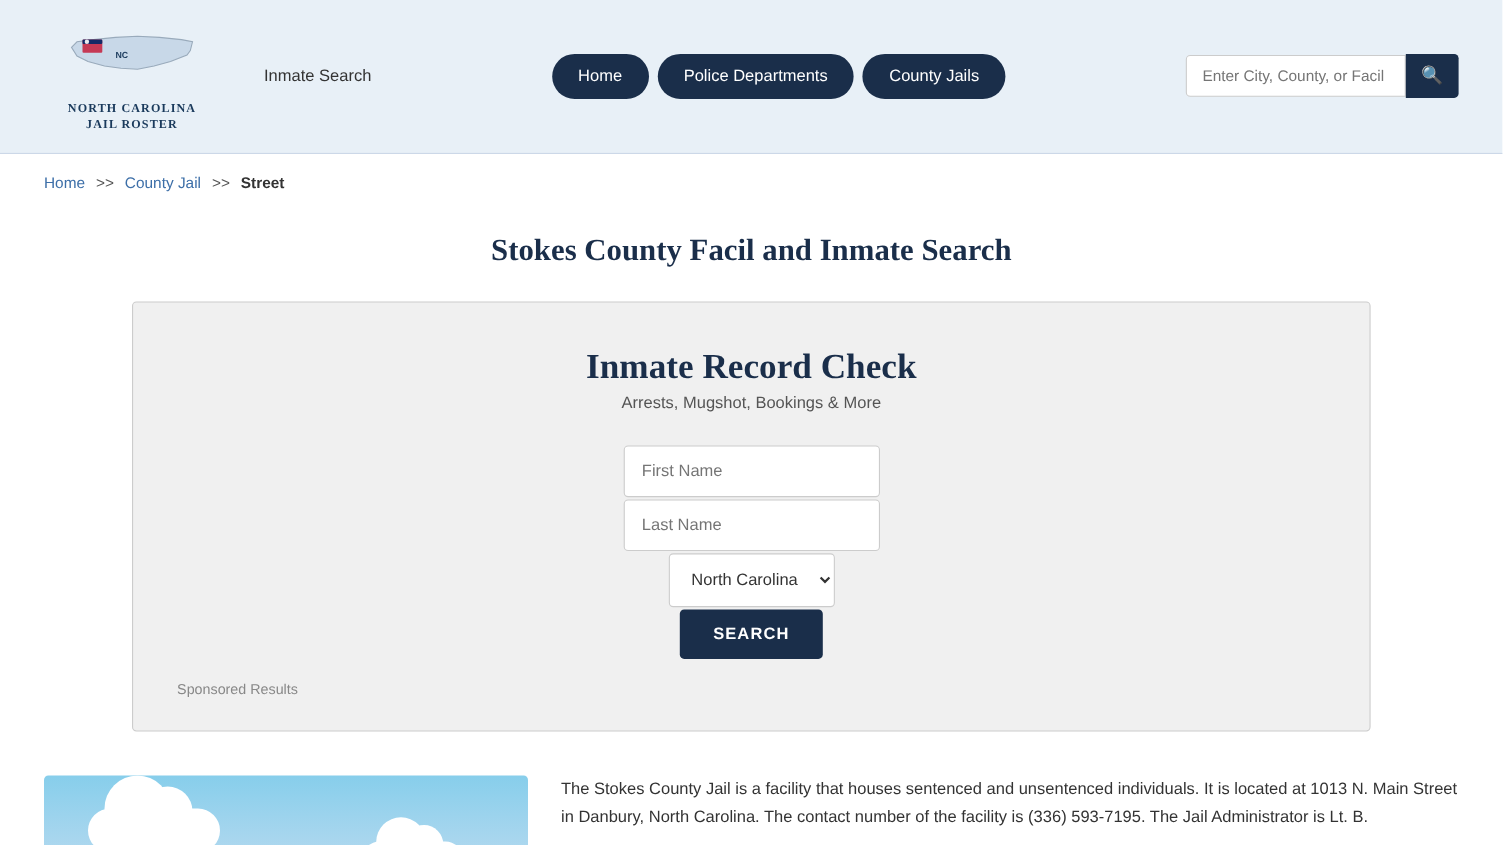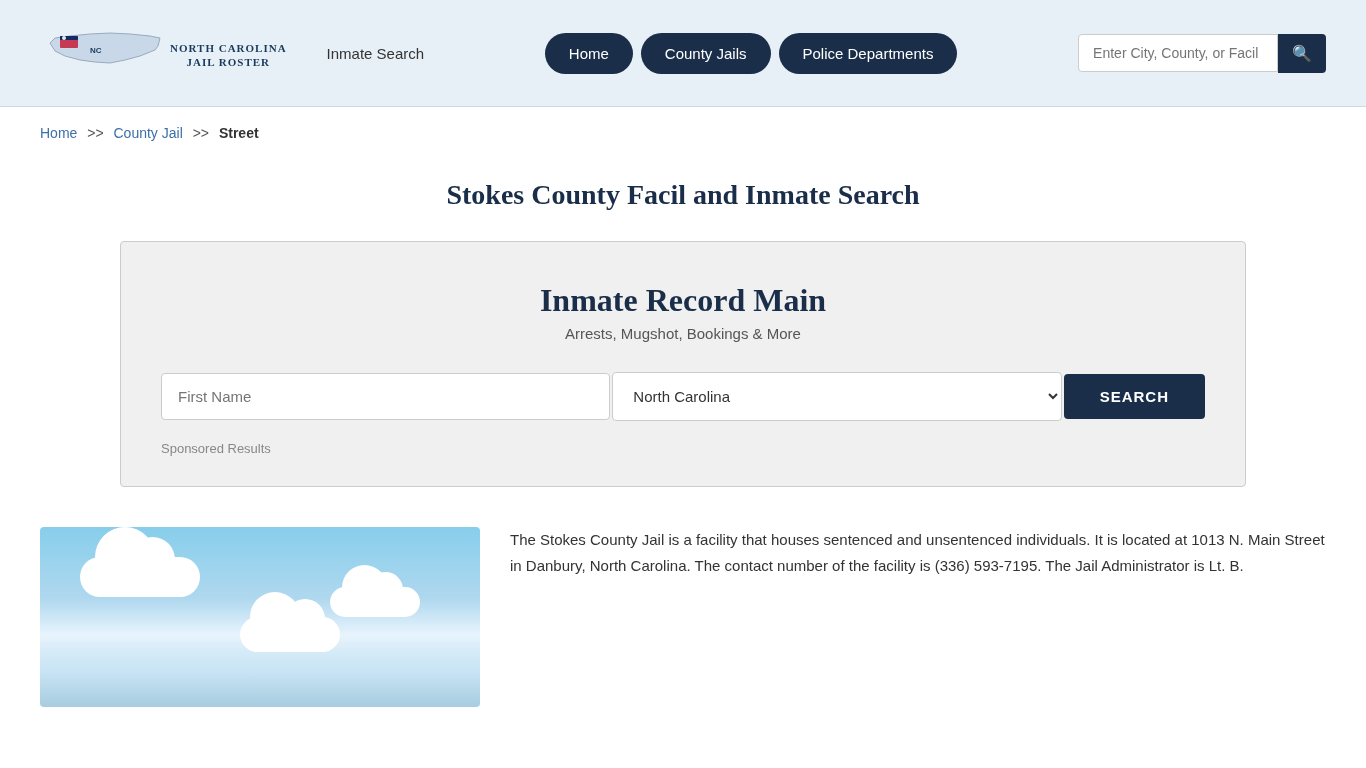--- a/index.html
+++ b/index.html
@@ -9,21 +9,21 @@
     .header {
       background: #e8f0f7;
       padding: 18px 40px;
       display: flex;
       align-items: center;
       gap: 30px;
       border-bottom: 1px solid #ccd8e8;
     }
     .logo-area {
       display: flex;
-      flex-direction: row;
+      flex-direction: column;
       align-items: center;
       min-width: 160px;
     }
     .logo-img {
       width: 130px;
       height: 70px;
       position: relative;
     }
     .logo-text {
       font-size: 11px;
@@ -136,20 +136,21 @@
       font-size: 15px;
       color: #555;
       margin-bottom: 30px;
       font-family: Arial, sans-serif;
     }
     .search-form-row {
       display: flex;
       gap: 2px;
       align-items: center;
       margin-bottom: 20px;
+      flex-direction: column;
     }
     .search-form-row input[type="text"] {
       flex: 1;
       padding: 14px 16px;
       border: 1px solid #ccc;
       border-radius: 4px;
       font-size: 15px;
       font-family: Arial, sans-serif;
       color: #999;
       background: #fff;
@@ -162,21 +163,21 @@
       font-size: 15px;
       font-family: Arial, sans-serif;
       color: #333;
       background: #fff;
       appearance: auto;
     }
     .search-form-btn {
       background: #1a2e4a;
       color: #fff;
       border: none;
-      padding: 14px 36px;
+      padding: 14px 24px;
       font-size: 15px;
       font-weight: bold;
       letter-spacing: 1px;
       cursor: pointer;
       border-radius: 4px;
       font-family: Arial, sans-serif;
       min-width: 130px;
     }
     .sponsored-label {
       color: #888;
@@ -251,22 +252,22 @@
     <div class="logo-text">
       <div>NORTH CAROLINA</div>
       <div>JAIL ROSTER</div>
     </div>
   </div>
 
   <a class="inmate-search-link" href="#">Inmate Search</a>
 
   <nav class="nav-area">
     <button class="nav-btn">Home</button>
+    <button class="nav-btn">Police Departments</button>
     <button class="nav-btn">County Jails</button>
-    <button class="nav-btn">Police Departments</button>
   </nav>
 
   <div class="search-area">
     <input type="text" class="header-search-input" placeholder="Enter City, County, or Facil" style="">
     <button class="header-search-btn">
       <span>🔍</span>
     </button>
   </div>
 </header>
 
@@ -276,25 +277,26 @@
   <a href="#">County Jail</a>
   <span class="breadcrumb-sep">&gt;&gt;</span>
   <span class="breadcrumb-current">Street</span>
 </div>
 
 <div class="page-title-area">
   <h1 class="page-title">Stokes County Facil and Inmate Search</h1>
 </div>
 
 <div class="record-check-box">
-  <div class="record-check-title">Inmate Record Main</div>
+  <div class="record-check-title">Inmate Record Check</div>
   <div class="record-check-subtitle">Arrests, Mugshot, Bookings &amp; More</div>
 
   <div class="search-form-row">
     <input type="text" placeholder="First Name" style="">
+    <input type="text" placeholder="Last Name" style="">
     <select>
       <option value="North Carolina">North Carolina</option>
     </select>
     <button class="search-form-btn">SEARCH</button>
   </div>
 
   <div class="sponsored-label">Sponsored Results</div>
 </div>
 
 <div class="content-section">

